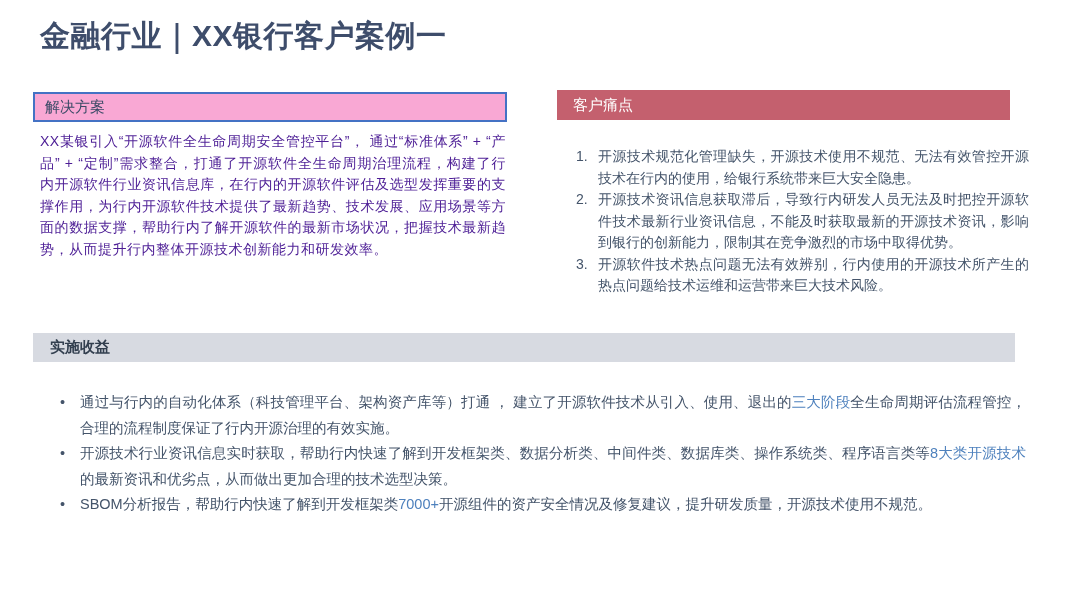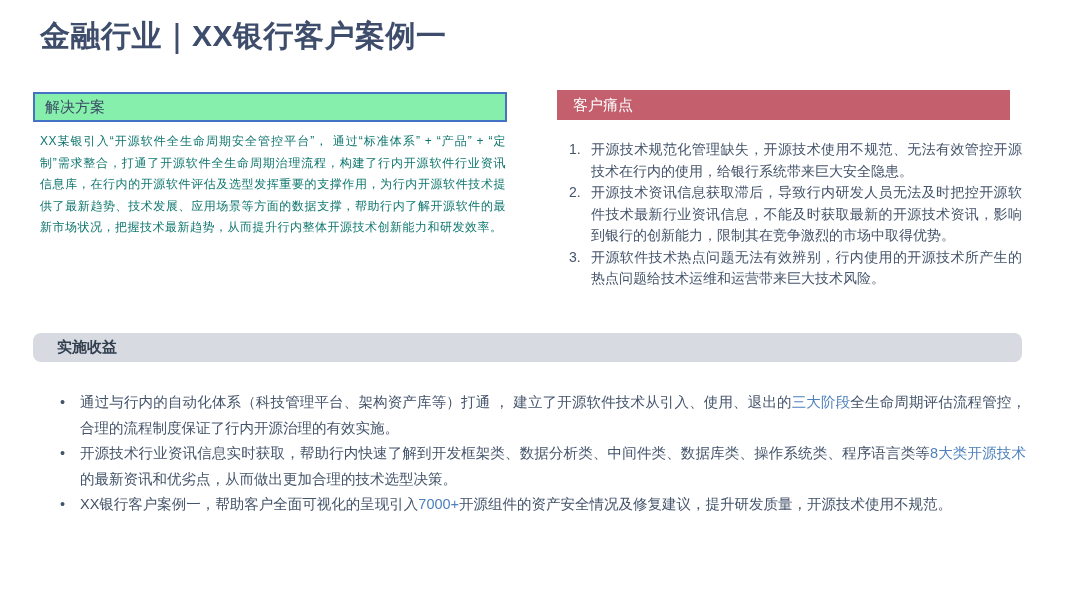--- a/index.html
+++ b/index.html
@@ -11,60 +11,60 @@
     overflow:hidden;
   }
   .page-title{
     position:absolute;left:40px;top:16px;
     font-size:30px;font-weight:bold;
     color:#3E4D6B;letter-spacing:0.5px;
   }
   
   .solution-header{
     position:absolute;left:33px;top:92px;width:460px;height:26px;
-    background:#86efac;border:2px solid #4472C4;
+    background:#f9a8d4;border:2px solid #4472C4;
     font-family:"Liberation Serif","DejaVu Serif",serif;
     font-size:15px;color:#3A4A66;
     line-height:26px;padding-left:10px;box-sizing:content-box;
   }
   .solution-body{
     position:absolute;left:40px;top:131px;width:466px;
-    font-size:12px;line-height:21.5px;color:#0f766e;
+    font-size:14px;line-height:21.5px;color:#4c1d95;
     text-align:justify;letter-spacing:0.5px;
   }
   
   .pain-header{
     position:absolute;left:557px;top:90px;width:453px;height:30px;
     background:#C4606E;color:#ffffff;
     font-family:"Liberation Serif","DejaVu Serif",serif;
     font-size:15px;line-height:30px;padding-left:16px;
     box-sizing:border-box;
   }
   .pain-list{
     position:absolute;left:557px;top:129px;width:455px;
-    margin:10px;padding:0;list-style:none;
+    margin:17px;padding:0;list-style:none;
     counter-reset:pn;
     font-size:14px;line-height:21.5px;color:#44546A;
     text-align:justify;
   }
   .pain-list li{
     counter-increment:pn;
     position:relative;padding-left:24px;margin:0;
   }
   .pain-list li::before{
     content:counter(pn) ".";
     position:absolute;left:2px;top:0;
   }
   
   .benefits-bar{
     position:absolute;left:33px;top:333px;width:965px;height:29px;
     background:#D7DAE1;
     font-family:"Liberation Serif","DejaVu Serif",serif;
     font-size:15px;font-weight:bold;color:#323F4F;
-    line-height:29px;padding-left:24px;border-radius:8px;
+    line-height:29px;padding-left:17px;
   }
   .benefit-list{
     position:absolute;left:42px;top:374px;width:968px;
     margin:16px;padding:0;list-style:none;
     font-size:14.5px;line-height:25.5px;color:#44546A;
     text-align:justify;
   }
   .benefit-list li{
     position:relative;padding-left:22px;margin:0;
   }
@@ -105,17 +105,17 @@
 
       <li>
         <span>通过与行内的自动化体系（科技管理平台、架构资产库等）打通 ， 建立了开源软件技术从引入、使用、退出的</span><span class="hl">三大阶段</span><span>全生命周期评估流程管控，合理的流程制度保证了行内开源治理的有效实施。</span>
       </li>
 
       <li>
         <span>开源技术行业资讯信息实时获取，帮助行内快速了解到开发框架类、数据分析类、中间件类、数据库类、操作系统类、程序语言类等</span><span class="hl">8大类开源技术</span><span>的最新资讯和优劣点，从而做出更加合理的技术选型决策。</span>
       </li>
 
       <li>
-        <span>XX银行客户案例一，帮助客户全面可视化的呈现引入</span><span class="hl">7000+</span><span>开源组件的资产安全情况及修复建议，提升研发质量，开源技术使用不规范。</span>
+        <span>SBOM分析报告，帮助行内快速了解到开发框架类</span><span class="hl">7000+</span><span>开源组件的资产安全情况及修复建议，提升研发质量，开源技术使用不规范。</span>
       </li>
     </ul>
 
 </div>
 
 </body></html>

